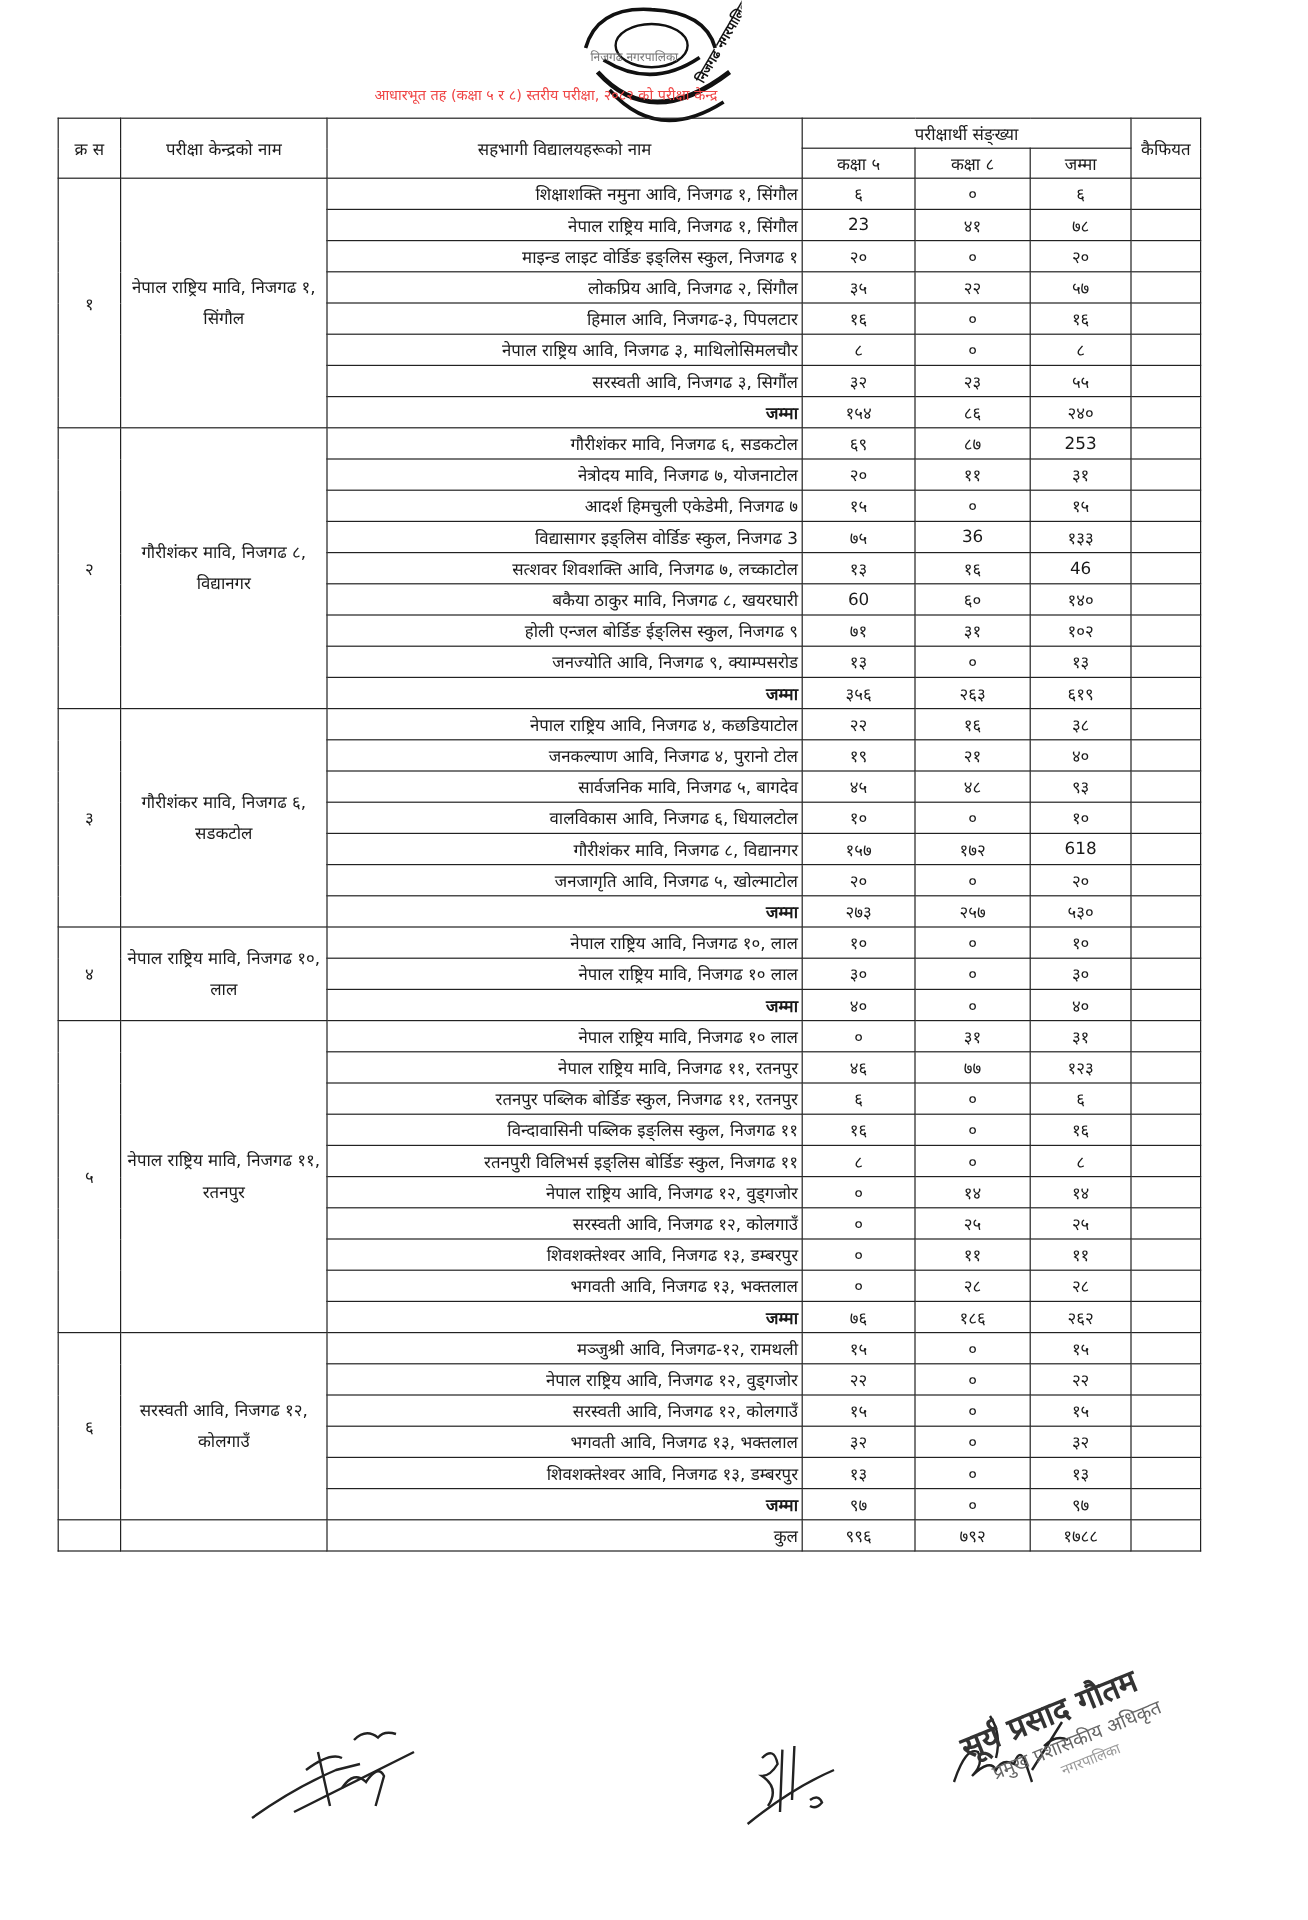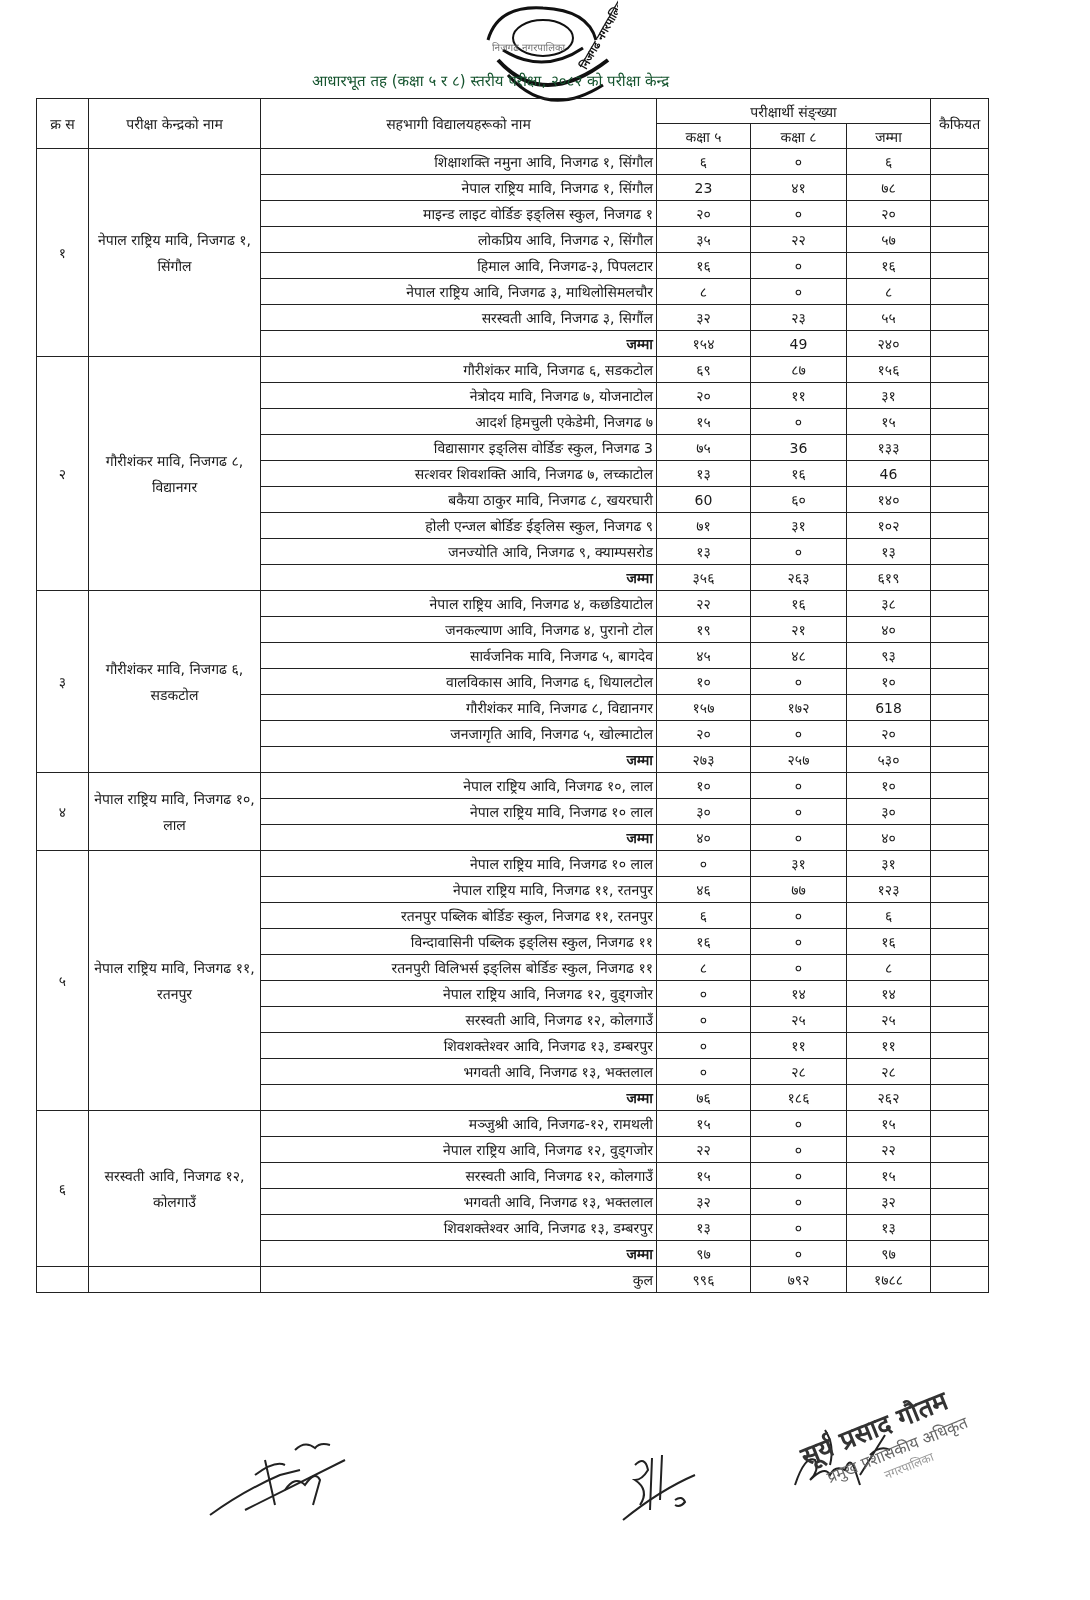--- a/index.html
+++ b/index.html
@@ -1,21 +1,21 @@
 <!DOCTYPE html>
 <html><head>
 <meta charset="utf-8">
 <style>
   html, body { margin:0; padding:0; background:#fff; }
   body { width:1090px; height:1600px; position:relative; overflow:hidden;
          font-family:"DejaVu Sans", sans-serif; color:#1a1a1a; }
   .emblem { position:absolute; left:468px; top:0; width:150px; height:140px; }
   .title1 { position:absolute; left:492px; top:40px; font-size:10px; color:#737373; }
-  .title2 { position:absolute; left:312px; top:70px; font-size:15px; color:#14532d; }
-  table.main { position:absolute; left:36px; top:98px; border-collapse:collapse;
+  .title2 { position:absolute; left:312px; top:70px; font-size:12px; color:#ef4444; }
+  table.main { position:absolute; left:48px; top:98px; border-collapse:collapse;
                width:952px; table-layout:fixed; font-size:14px;padding-left:36px; }
   table.main td, table.main th { border:1.5px solid #222; padding:0 3px; height:25px;
                font-weight:normal; overflow:hidden; white-space:nowrap; }
   table.main th { height:24px; }
   .c { text-align:center; }
   .l { text-align:right; }
   .center-name { white-space:normal !important; text-align:center; line-height:26px; }
   .sum td { font-weight:bold; }
   .sum .lbl { font-weight:bold; }
   .sig { position:absolute; }
@@ -114,31 +114,31 @@
       <tr>
         <td class="l">सरस्वती आवि, निजगढ ३, सिगौंल</td>
         <td class="c">३२</td>
         <td class="c">२३</td>
         <td class="c">५५</td>
         <td class="c"></td>
       </tr>
       <tr class="sum">
         <td class="l lbl">जम्मा</td>
         <td class="c">१५४</td>
-        <td class="c">49</td>
+        <td class="c">८६</td>
         <td class="c">२४०</td>
         <td class="c"></td>
       </tr>
       <tr>
         <td class="c" rowspan="9">२</td>
         <td class="center-name" rowspan="9">गौरीशंकर मावि, निजगढ ८, विद्यानगर</td>
         <td class="l">गौरीशंकर मावि, निजगढ ६, सडकटोल</td>
         <td class="c">६९</td>
         <td class="c">८७</td>
-        <td class="c">१५६</td>
+        <td class="c">253</td>
         <td class="c"></td>
       </tr>
       <tr>
         <td class="l">नेत्रोदय मावि, निजगढ ७, योजनाटोल</td>
         <td class="c">२०</td>
         <td class="c">११</td>
         <td class="c">३१</td>
         <td class="c"></td>
       </tr>
       <tr>

